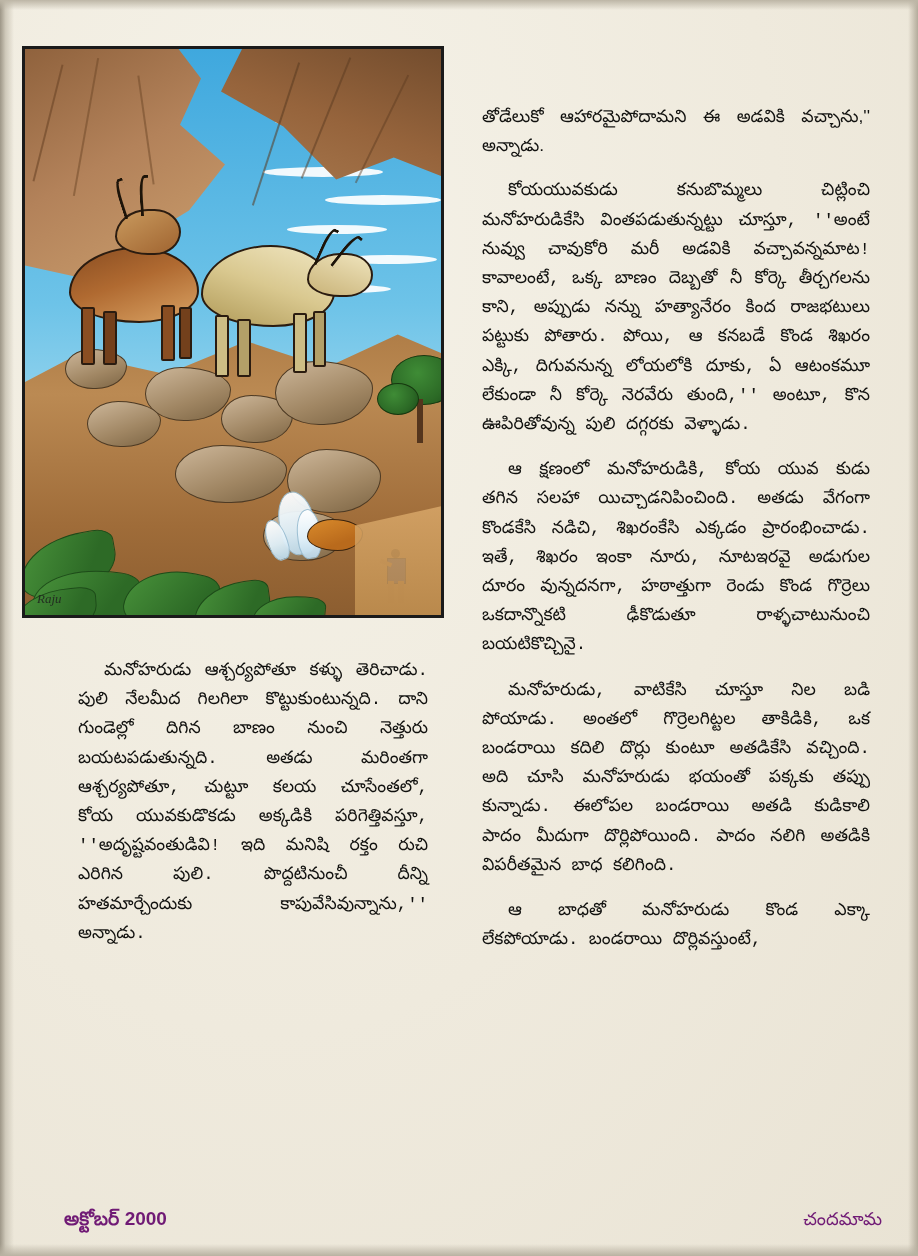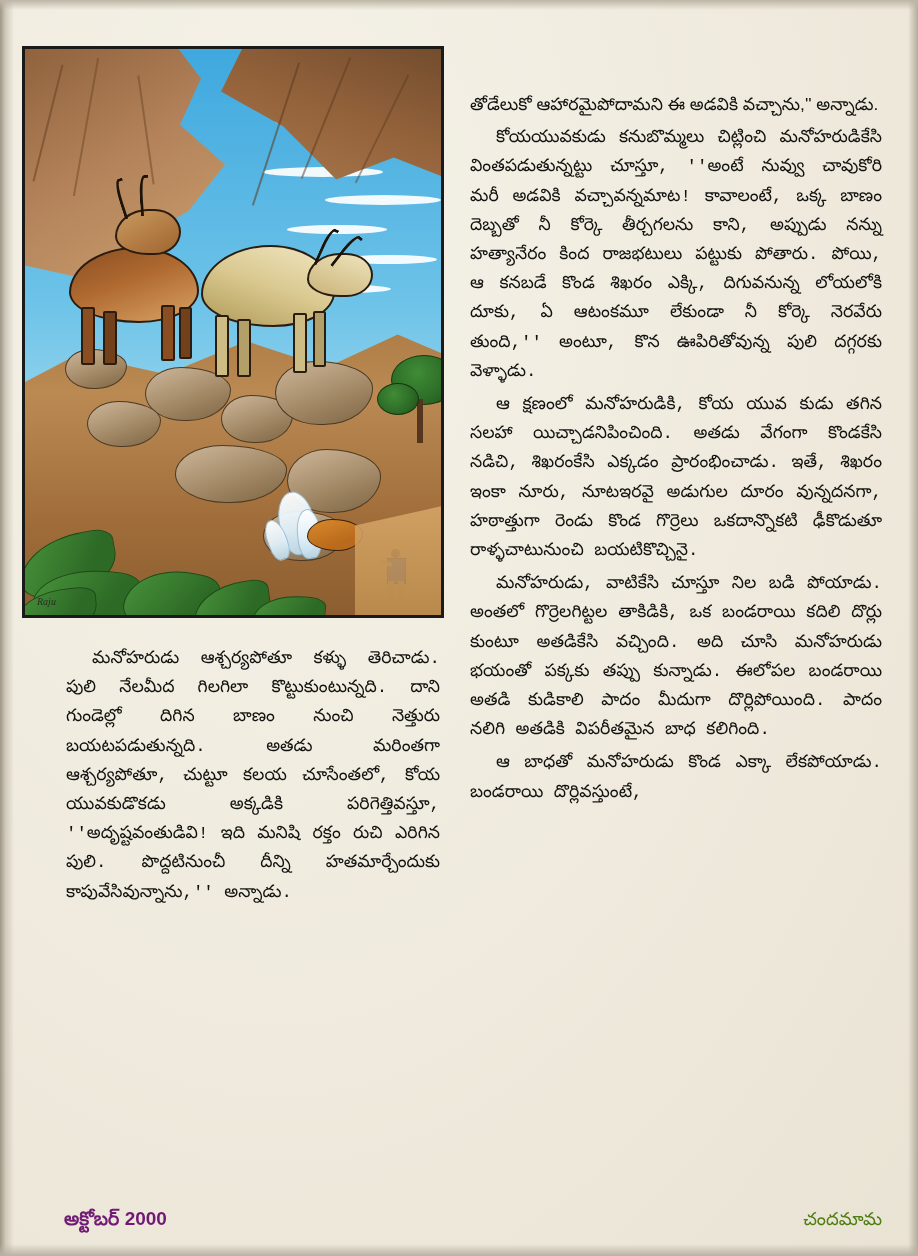--- a/index.html
+++ b/index.html
@@ -157,21 +157,21 @@
   }
   .man {
     position: absolute;
   }
   .signature {
     position: absolute;
     left: 12px; bottom: 8px;
     color: #1f1f1f;
     font-family: "Liberation Serif", serif;
     font-style: italic;
-    font-size: 10px;
+    font-size: 13px;
     opacity: .85;
   }
 
   
   .col {
     position: absolute;
     font-family: "Liberation Sans", sans-serif;
     color: #11110f;
     font-size: 17.4px;
     line-height: 29.2px;
@@ -182,21 +182,21 @@
     left: 62px;
     top: 640px;
     width: 382px;
   }
   .col-right {
     left: 466px;
     top: 86px;
     width: 420px;
   }
   .col p {
-    margin: 4px;
+    margin: 16px;
   }
   .col p.indent {
     text-indent: 26px;
     font-family: Liberation Mono, monospace;
   }
 
   
   .footer {
     position: absolute;
     left: 0; right: 0;
@@ -221,21 +221,21 @@
     font-size: 24px;
     font-weight: bold;
     color: #111;
   }
   .footer-right {
     position: absolute;
     right: 36px;
     bottom: 0;
     font-family: Liberation Mono, monospace;
     font-size: 18px;
-    color: #4d7c0f;
+    color: #701a75;
   }
 </style>
 </head>
 <body>
 
 <div class="page">
   <div class="paper-tint"></div>
 
   <div class="illustration">
     <div class="ill-sky"></div>

